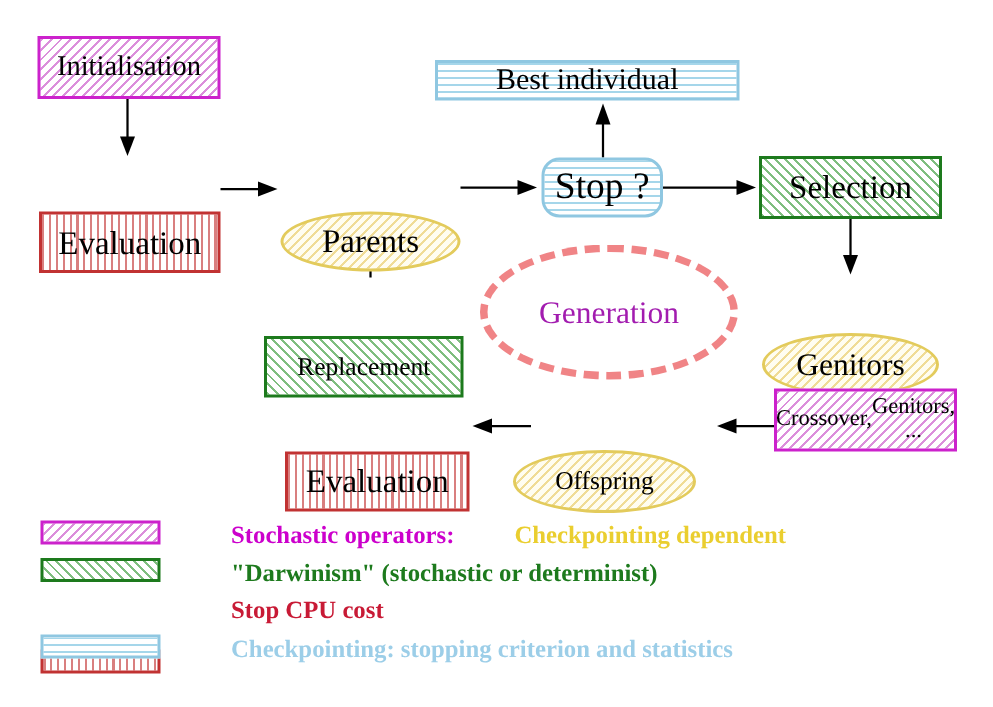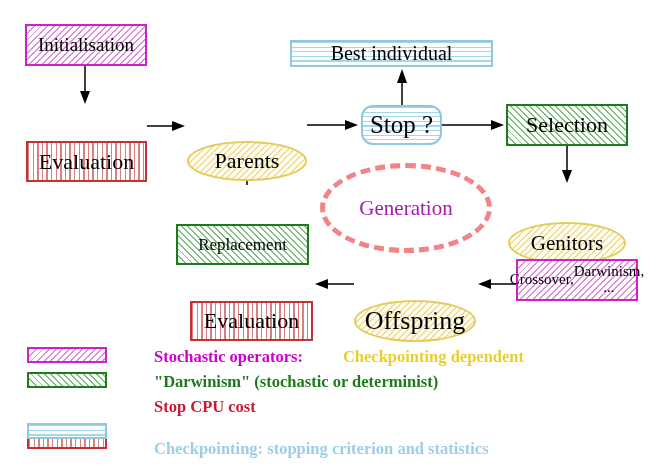--- a/index.html
+++ b/index.html
@@ -42,21 +42,21 @@
     display:flex;align-items:center;justify-content:center;
     color:#a21caf;font-size:21px;
   }
   .legend-row{position:absolute;left:27px;display:flex;align-items:flex-start;gap:31px;}
   .swatch{width:80px;height:16px;box-sizing:border-box;flex:0 0 80px;}
   .legend-text{margin-left:16px;font-size:16.5px;font-weight:bold;white-space:pre;}
   .t-magenta{color:#cc00cc;}
   .t-gold{color:#eace2f;margin-left:9px;}
   .t-green{color:#1d7a1d;}
   .t-red{color:#c81a35;}
-  .t-cyan{color:#9ccee8;margin-top:16px;}
+  .t-cyan{color:#9ccee8;}
 </style>
 </head>
 <body>
 
 <div class="canvas">
 
   <svg class="arrow-svg" viewBox="0 0 662 471" xmlns="http://www.w3.org/2000/svg">
     <g stroke="#000" stroke-width="1.5" fill="#000">
       <g>
         <line x1="85" y1="66" x2="85" y2="92"></line>
@@ -114,24 +114,24 @@
   <div class="node hatch-checkpoint" style="left:290px;top:40px;width:203px;height:27px;font-size:20px;">Best individual</div>
 
   <div class="node hatch-checkpoint" style="left:361px;top:105px;width:81px;height:40px;font-size:25px;border-radius:12px;">Stop ?</div>
 
   <div class="node hatch-darwinism" style="left:506px;top:104px;width:122px;height:42px;font-size:22px;">Selection</div>
 
   <div class="node ellipse hatch-yellow" style="left:508px;top:185px;width:118px;height:42px;font-size:21px;">Genitors</div>
 
   <div class="node hatch-stochastic" style="left:516px;top:259px;width:122px;height:42px;font-size:15px;flex-direction:row;">
     <span>Crossover,</span>
-    <span>Darwinism, ...</span>
+    <span>Genitors, ...</span>
   </div>
 
-  <div class="node ellipse hatch-yellow" style="left:354px;top:263px;width:122px;height:42px;font-size:26px;">Offspring</div>
+  <div class="node ellipse hatch-yellow" style="left:342px;top:263px;width:122px;height:42px;font-size:17px;">Offspring</div>
 
   <div class="node hatch-cpu" style="left:190px;top:265px;width:123px;height:40px;font-size:22px;">Evaluation</div>
 
   <div class="node hatch-darwinism" style="left:176px;top:185px;width:133px;height:41px;font-size:17px;margin-top:39px;">Replacement</div>
 
   <div class="generation">Generation</div>
 
   <div class="legend-row" style="top:347px;">
     <span class="swatch hatch-stochastic"></span>
     <span class="legend-text t-magenta">Stochastic operators:</span>

